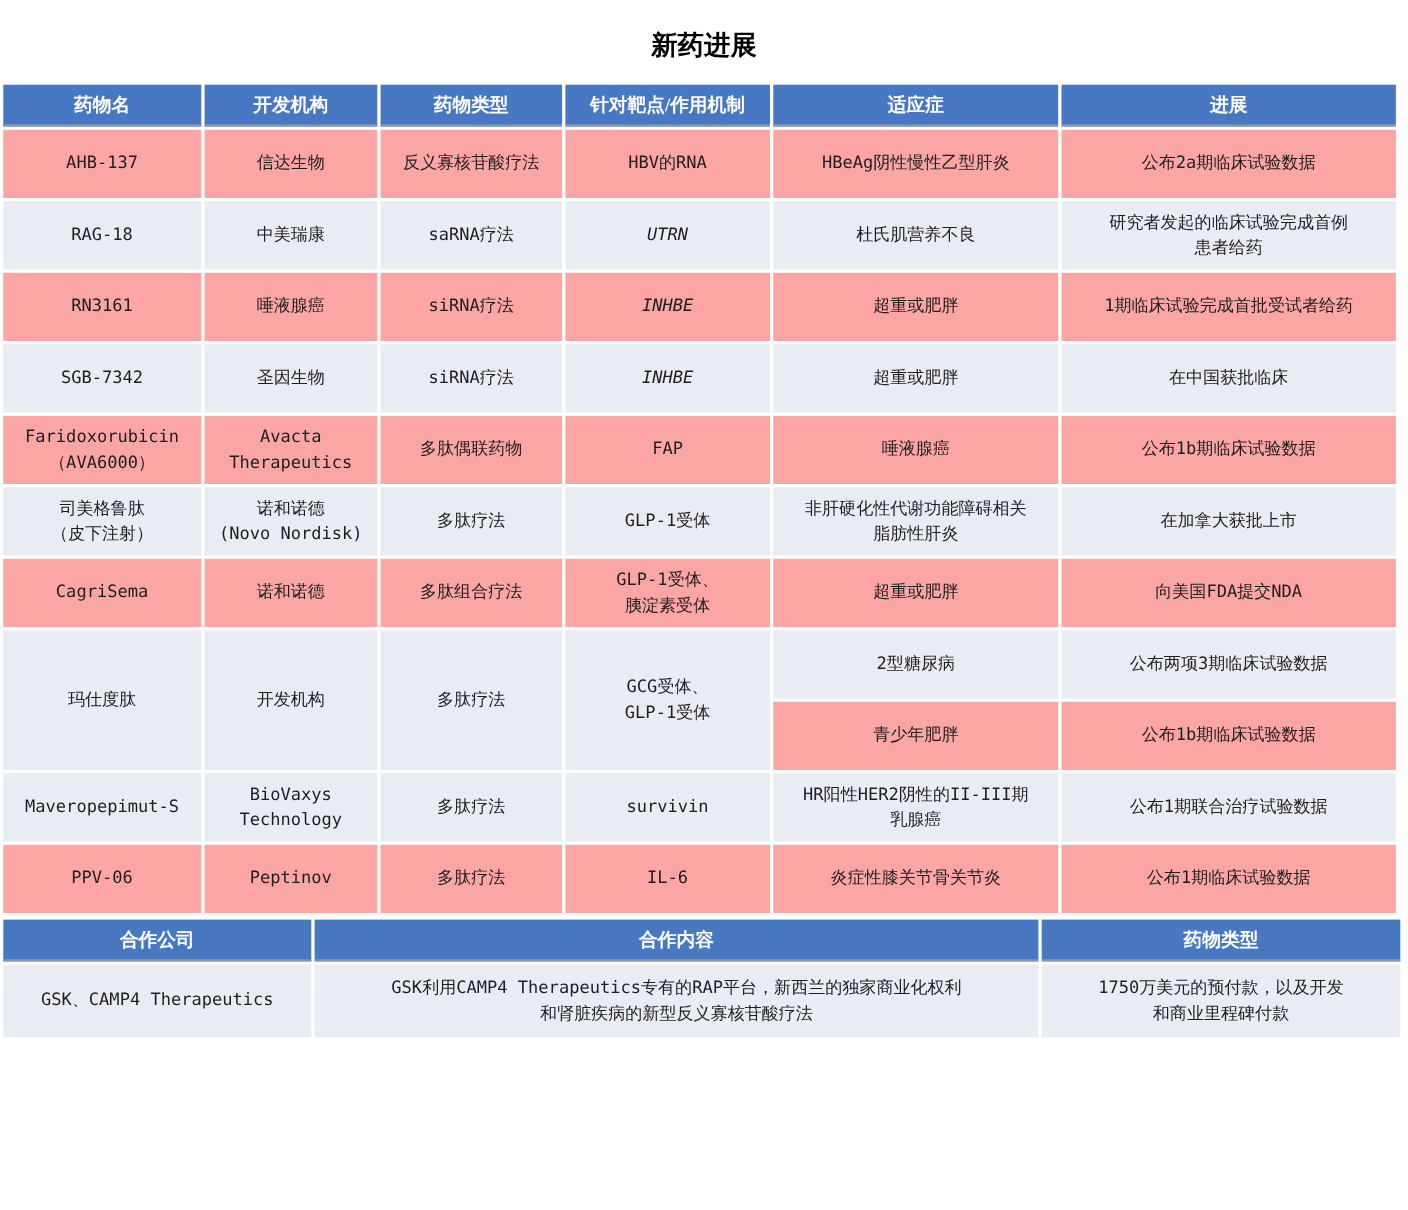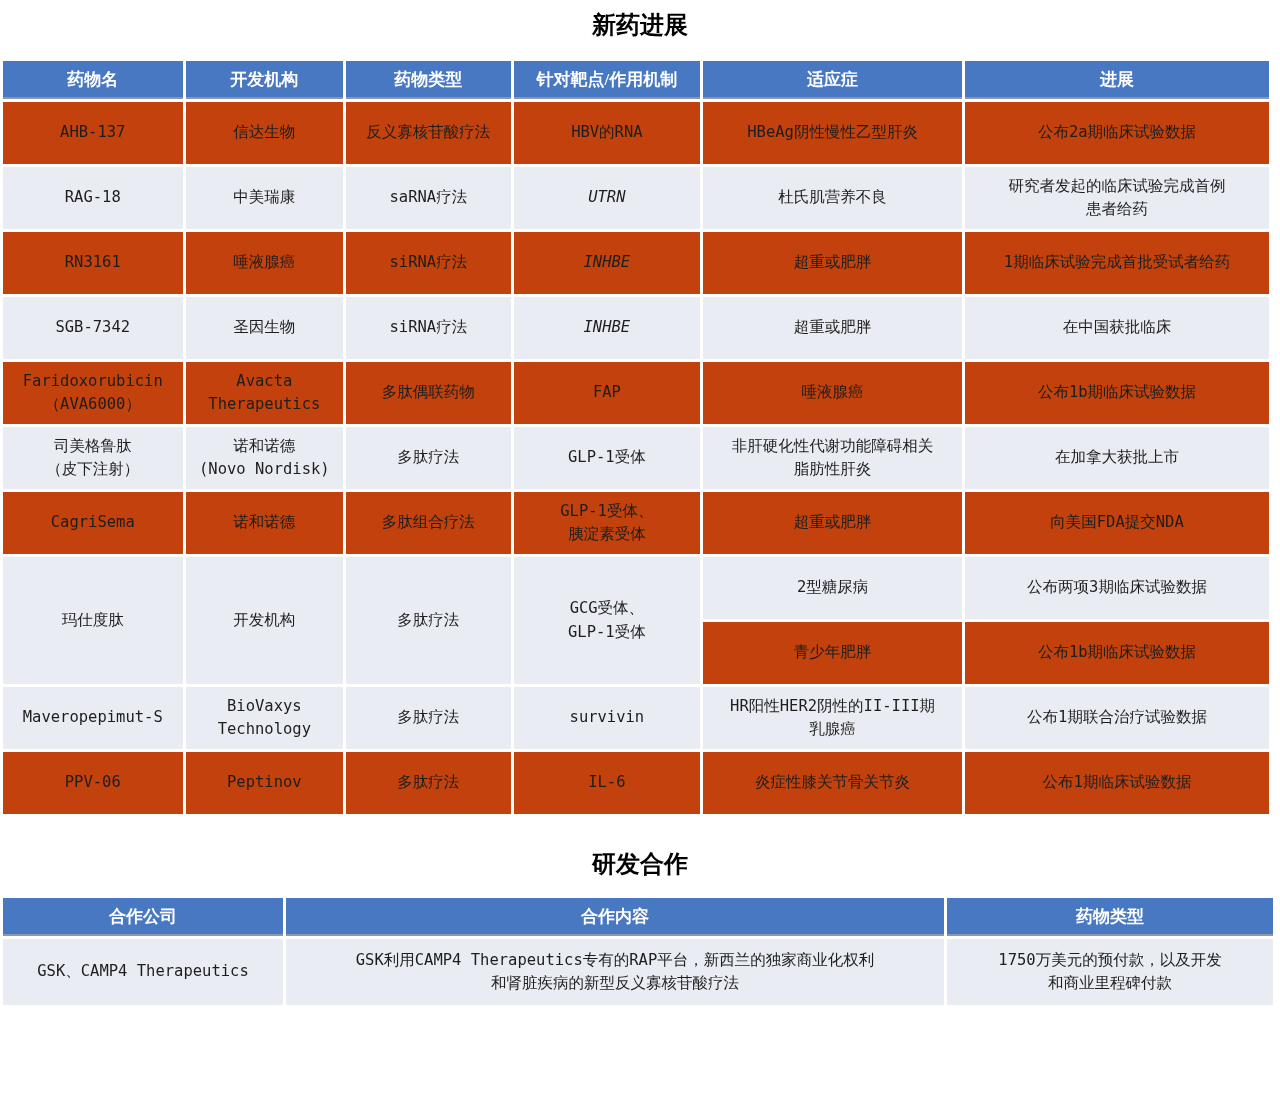--- a/index.html
+++ b/index.html
@@ -3,21 +3,21 @@
 <meta charset="utf-8">
 <style>
   * { box-sizing: border-box; }
   html, body {
     margin: 0; padding: 0;
     width: 1280px;
     background: #ffffff;
     font-family: "DejaVu Sans Mono", "Liberation Mono", monospace;
     color: #1e1e1e;
   }
-  .page { width: 1280px; padding-top: 8px; }
+  .page { width: 1280px; padding-top: 24px; }
 
   .section-title {
     text-align: center;
     font-size: 24px;
     font-weight: bold;
     color: #000000;
     margin: 0 0 16px 0;
     line-height: 34px;
     font-family: "DejaVu Sans", "Liberation Sans", sans-serif;
   }
@@ -39,21 +39,21 @@
   th {
     background: #4878c2;
     color: #ffffff;
     font-weight: bold;
     font-size: 17px;
     height: 38px;
     border-bottom: 2px solid #8b97ac;
     font-family: Liberation Serif, serif;
   }
   td { font-size: 15.5px; line-height: 1.5; }
-  .dark  { background: #c2410c; }
+  .dark  { background: #fca5a5; }
   .light { background: #eaecf4; }
   .italic { font-style: italic; }
 
   
   #drug-table { width: 1272px; }
   #drug-table td { height: 62px; }
   .col-drug      { width: 179px; }
   .col-developer { width: 157px; }
   .col-type      { width: 164px; }
   .col-target    { width: 186px; }
@@ -185,21 +185,20 @@
         <td class="dark">PPV-06</td>
         <td class="dark">Peptinov</td>
         <td class="dark">多肽疗法</td>
         <td class="dark">IL-6</td>
         <td class="dark">炎症性膝关节骨关节炎</td>
         <td class="dark">公布1期临床试验数据</td>
       </tr>
     </tbody>
   </table>
 
-  <h1 class="section-title title2">研发合作</h1>
 
   <table id="collab-table">
     <colgroup>
       <col class="col-companies">
         <col class="col-content">
         <col class="col-amount">
     </colgroup>
     <thead>
       <tr>
         <th>合作公司</th>

